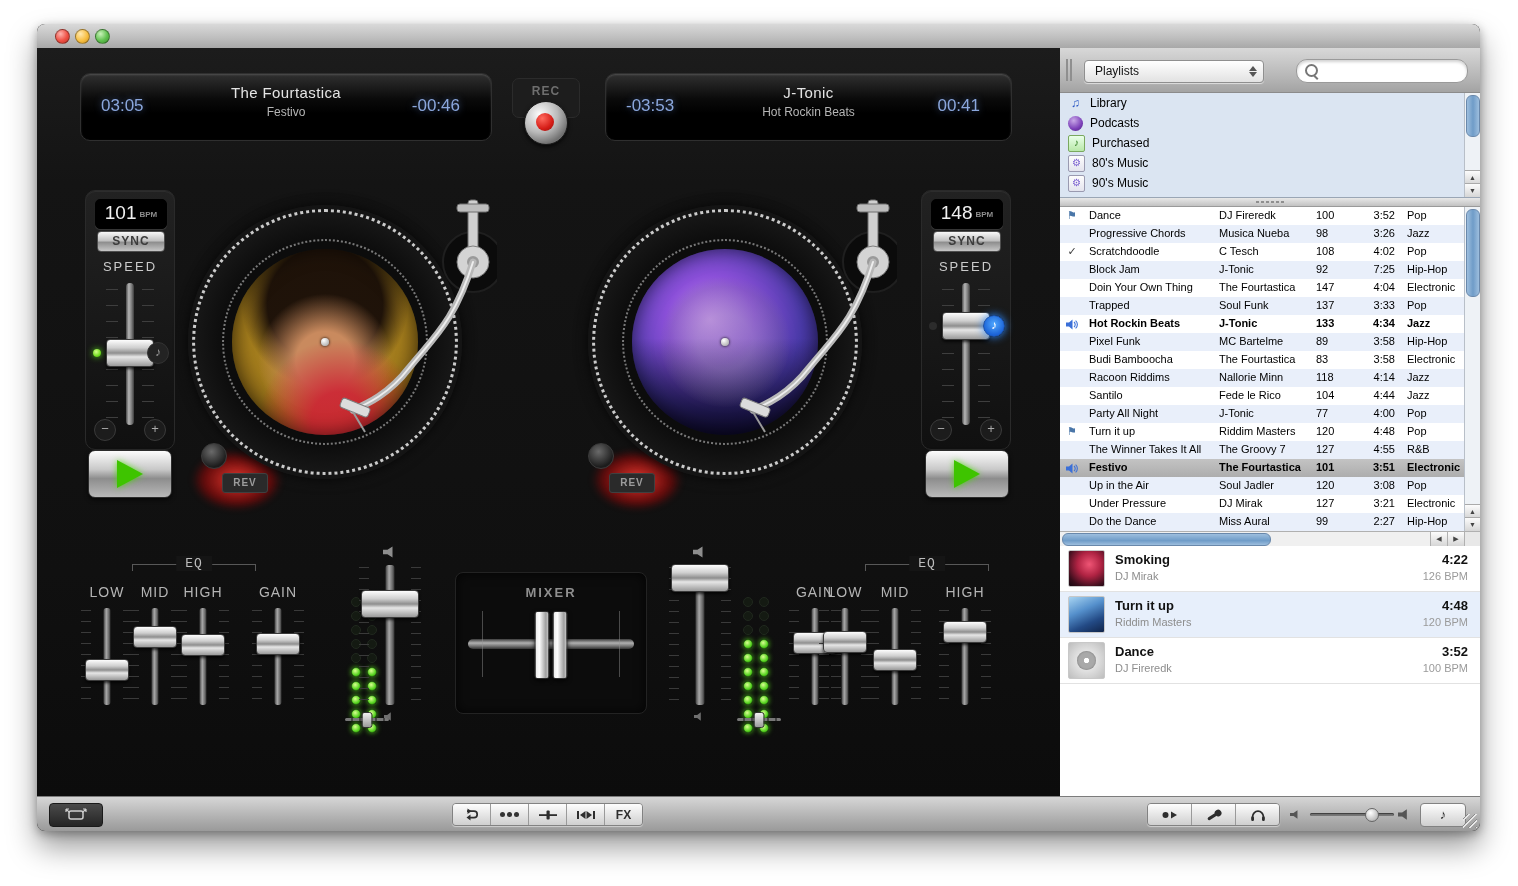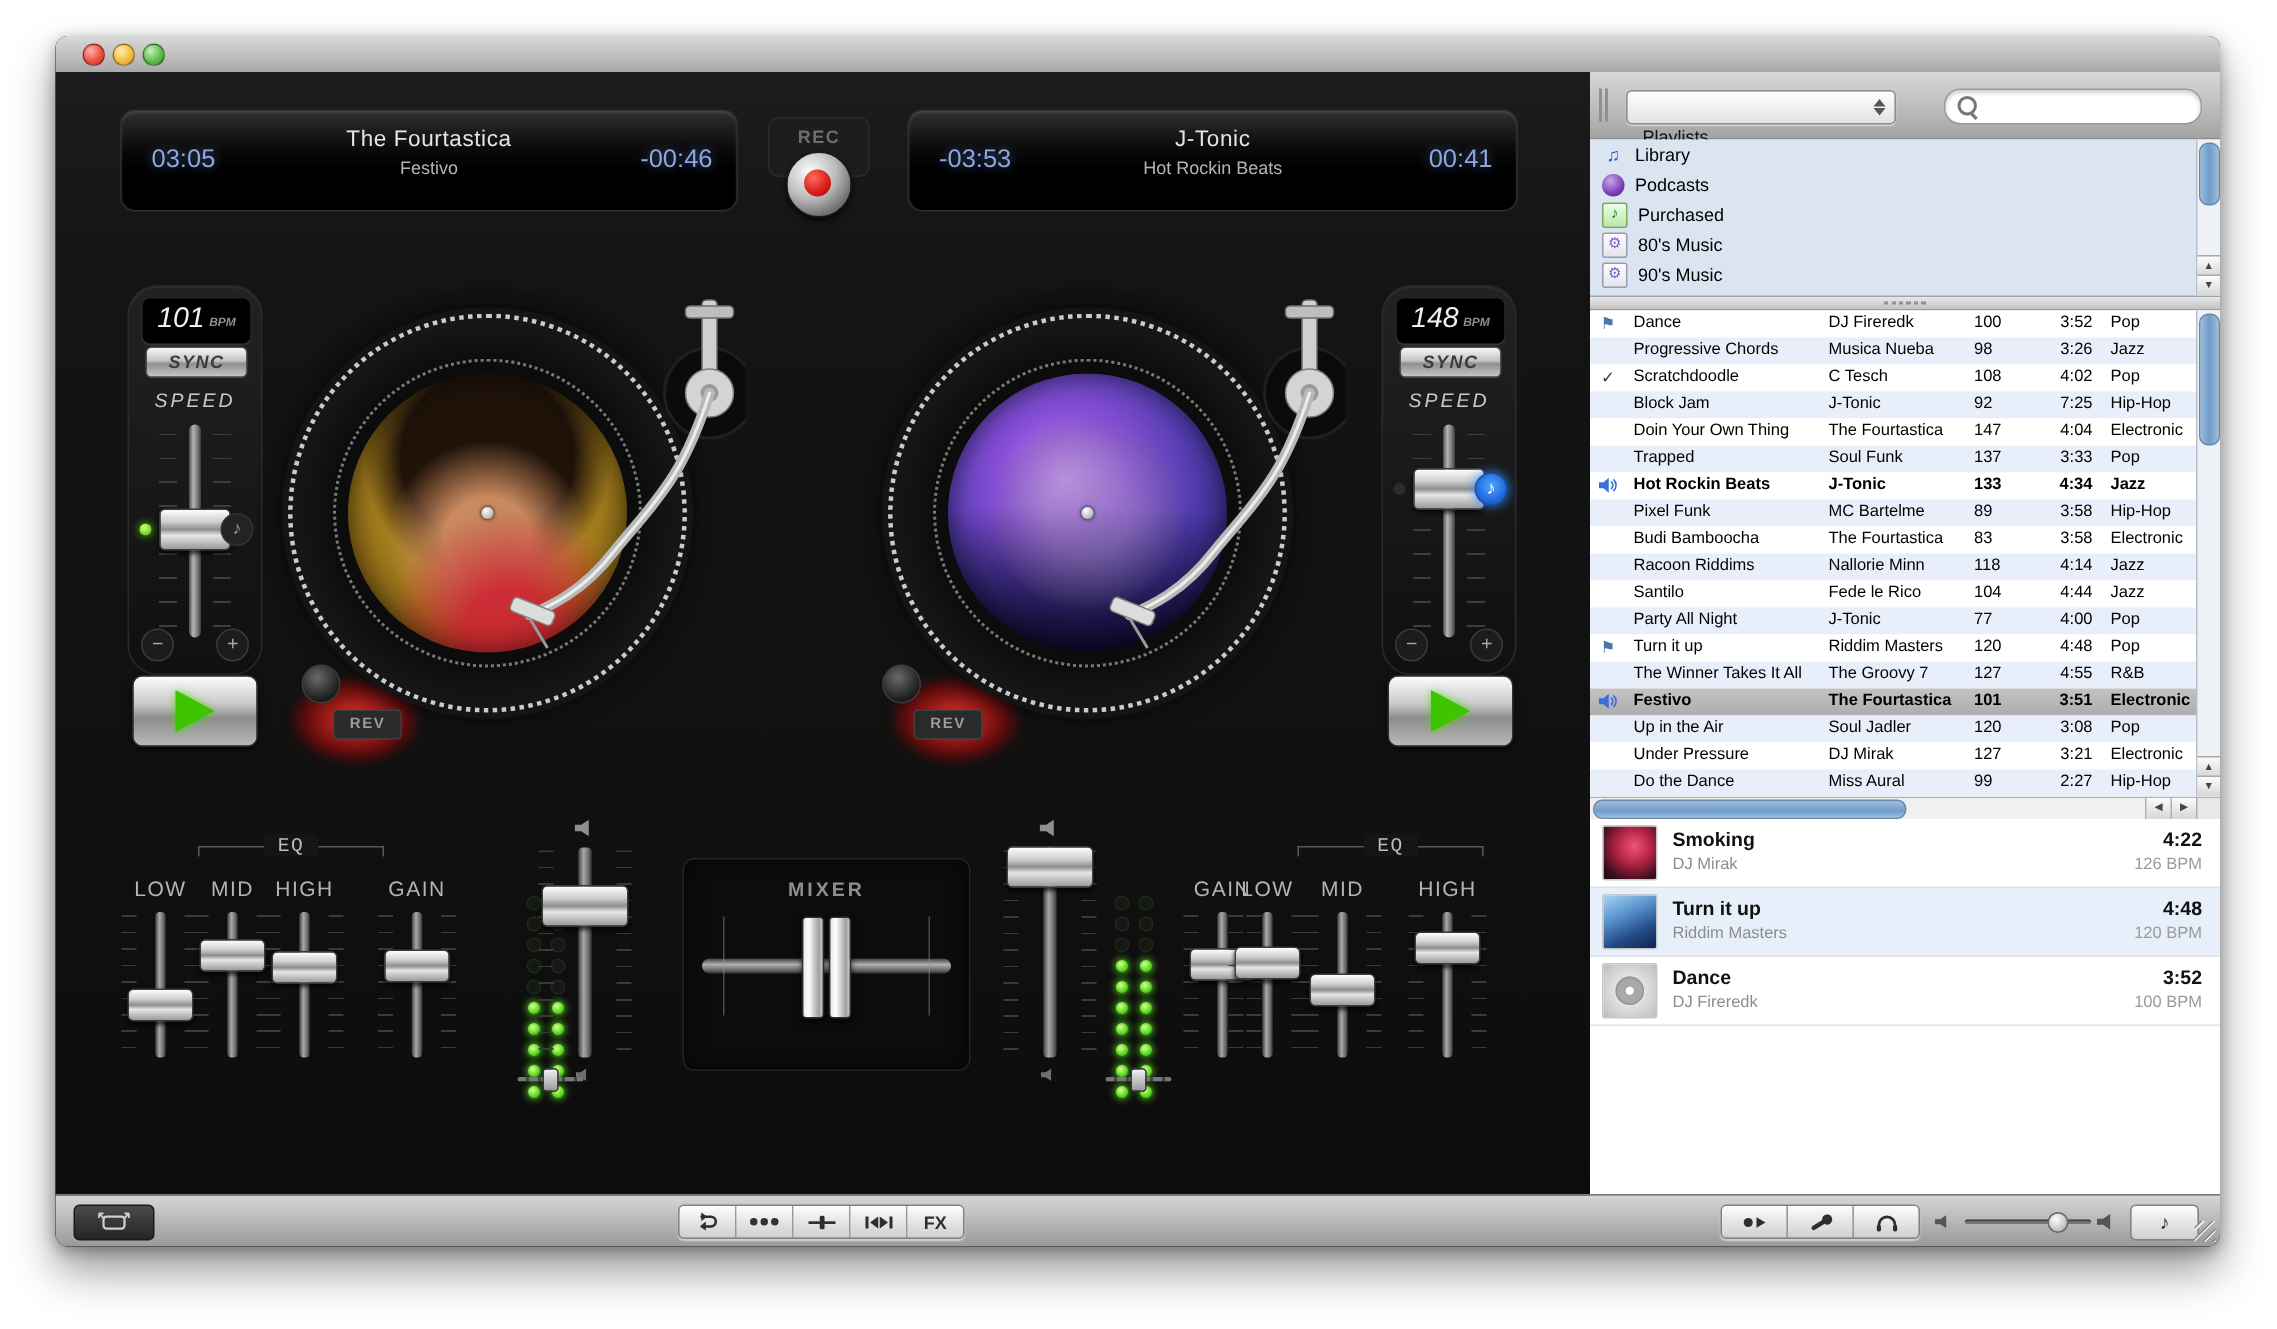--- a/index.html
+++ b/index.html
@@ -15,36 +15,36 @@
   .tl.grn{left:58px;background:radial-gradient(circle at 35% 30%,#c9f2b9,#5fc04e 55%,#3c8f2e);}
   
   .content{position:absolute;left:0;top:24px;right:0;bottom:34px;display:flex;}
   .deck-area{position:relative;width:1023px;height:100%;overflow:hidden;
     background:linear-gradient(180deg,#1c1c1c 0%,#141414 18%,#101010 70%,#0c0c0c 100%);}
   .right-panel{position:relative;flex:1;background:#fff;display:flex;flex-direction:column;overflow:hidden;}
   
   .display{position:absolute;height:66px;border-radius:10px;border:1px solid #2f2f2f;
     background:linear-gradient(#303030,#0a0a0a 38%,#000 60%);box-shadow:inset 0 1px 2px rgba(255,255,255,.15);}
   .display .tm{position:absolute;top:22px;font-size:17px;color:#8ba7dd;text-shadow:0 0 7px rgba(110,150,230,.6);}
-  .display .tm.lft{left:20px;} .display .tm.rgt{right:16px;}
+  .display .tm.lft{left:20px;} .display .tm.rgt{right:31px;}
   .display .ctr{position:absolute;left:70px;right:70px;top:10px;text-align:center;}
   .display .artist{font-size:15px;color:#e4e4e4;letter-spacing:.4px;}
   .display .title{font-size:12px;color:#b5b5b5;margin-top:4px;}
   
   .rec-panel{position:absolute;left:475px;top:30px;width:66px;height:38px;border-radius:7px;
     background:#1d1d1d;border:1px solid #2b2b2b;}
   .rec-label{display:block;text-align:center;margin-top:5px;font-size:12px;font-weight:bold;color:#6e6e6e;letter-spacing:1px;}
   .rec-btn{position:absolute;left:487px;top:53px;width:42px;height:42px;border-radius:50%;
     background:radial-gradient(circle at 35% 30%,#fdfdfd,#b9b9b9 45%,#6f6f6f 75%,#9c9c9c);
     border:1px solid #1a1a1a;box-shadow:0 2px 4px rgba(0,0,0,.7);}
   .rec-dot{position:absolute;left:11px;top:11px;width:18px;height:18px;border-radius:50%;
     background:radial-gradient(circle at 35% 30%,#ff6a5e,#d51d17 60%,#8e0d0a);}
   
-  .ctrlcol{position:absolute;width:88px;height:258px;border-radius:20px;border:1px solid #2a2a2a;
-    background:linear-gradient(#222,#151515 70%,#101010);box-shadow:inset 0 1px 1px rgba(255,255,255,.06);font-style:italic;}
+  .ctrlcol{position:absolute;width:88px;height:258px;border-radius:10px;border:1px solid #2a2a2a;
+    background:linear-gradient(#222,#151515 70%,#101010);box-shadow:inset 0 1px 1px rgba(255,255,255,.06);}
   .bpmbox{position:absolute;left:9px;top:8px;width:70px;height:28px;border-radius:5px;background:#000;
     border:1px solid #000;box-shadow:0 1px 1px rgba(255,255,255,.12);text-align:center;}
   .bpmbox .n{font-size:19px;color:#f0f0f0;vertical-align:middle;line-height:26px;}
   .bpmbox .u{font-size:8px;color:#8d8d8d;font-weight:bold;margin-left:3px;}
   .syncbtn{position:absolute;left:11px;top:40px;width:66px;height:19px;border-radius:4px;border:1px solid #4e4e4e;
     background:linear-gradient(#f8f8f8,#c2c2c2 45%,#8f8f8f 55%,#c6c6c6);
     color:#3c3c3c;font-size:12px;font-weight:bold;text-align:center;line-height:19px;letter-spacing:1px;}
   .speedlbl{position:absolute;left:0;right:0;top:68px;text-align:center;font-size:13px;color:#cbcbcb;letter-spacing:2px;}
   .speedslider{position:absolute;left:0;top:92px;width:88px;height:142px;}
   .speedslider .ticks{position:absolute;top:6px;bottom:6px;width:12px;
@@ -139,21 +139,21 @@
   .xhandle{position:absolute;left:50%;top:-28px;transform:translateX(-50%);display:flex;gap:3px;}
   .xhandle span{display:block;width:13px;height:66px;border-radius:3px;border:1px solid #2c2c2c;
     background:linear-gradient(90deg,#e9e9e9,#fdfdfd 30%,#9e9e9e 80%,#cfcfcf);box-shadow:0 2px 4px rgba(0,0,0,.7);}
   
   .topbar{position:relative;height:44px;background:linear-gradient(#d8d8d8,#b4b4b4 70%,#a3a3a3);
     border-bottom:1px solid #8b8b8b;flex:0 0 auto;}
   .grip{position:absolute;left:6px;top:11px;width:7px;height:22px;
     background-image:repeating-linear-gradient(90deg,#8f8f8f 0 2px,transparent 2px 4px);}
   .dropdown{position:absolute;left:24px;top:12px;width:178px;height:21px;border-radius:4px;
     background:linear-gradient(#fff,#e2e2e2);border:1px solid #8f8f8f;box-shadow:0 1px 1px rgba(255,255,255,.6);}
-  .dropdown .dtext{position:absolute;left:10px;top:3px;font-size:12px;color:#111;margin-top:20px;}
+  .dropdown .dtext{position:absolute;left:10px;top:3px;font-size:12px;color:#111;}
   .dropdown .darrows{position:absolute;right:6px;top:4px;width:9px;}
   .dropdown .darrows b{display:block;width:0;height:0;margin:1px auto;border-left:4px solid transparent;border-right:4px solid transparent;}
   .dropdown .darrows .up{border-bottom:5px solid #555;}
   .dropdown .darrows .dn{border-top:5px solid #555;}
   .searchfield{position:absolute;left:236px;top:11px;width:170px;height:22px;border-radius:11px;
     background:#fff;border:1px solid #9a9a9a;box-shadow:inset 0 2px 3px rgba(0,0,0,.18);}
   .mag{position:absolute;left:8px;top:4px;width:9px;height:9px;border:2px solid #777;border-radius:50%;}
   .mag::after{content:"";position:absolute;left:8px;top:9px;width:2px;height:5px;background:#777;transform:rotate(-45deg);}
   .searchfield input{position:absolute;left:24px;top:2px;width:130px;height:16px;border:none;outline:none;font-size:12px;background:transparent;}
   .source-list{position:relative;height:104px;background:#dbe5f2;border-bottom:1px solid #9aa6b5;flex:0 0 auto;overflow:hidden;}

